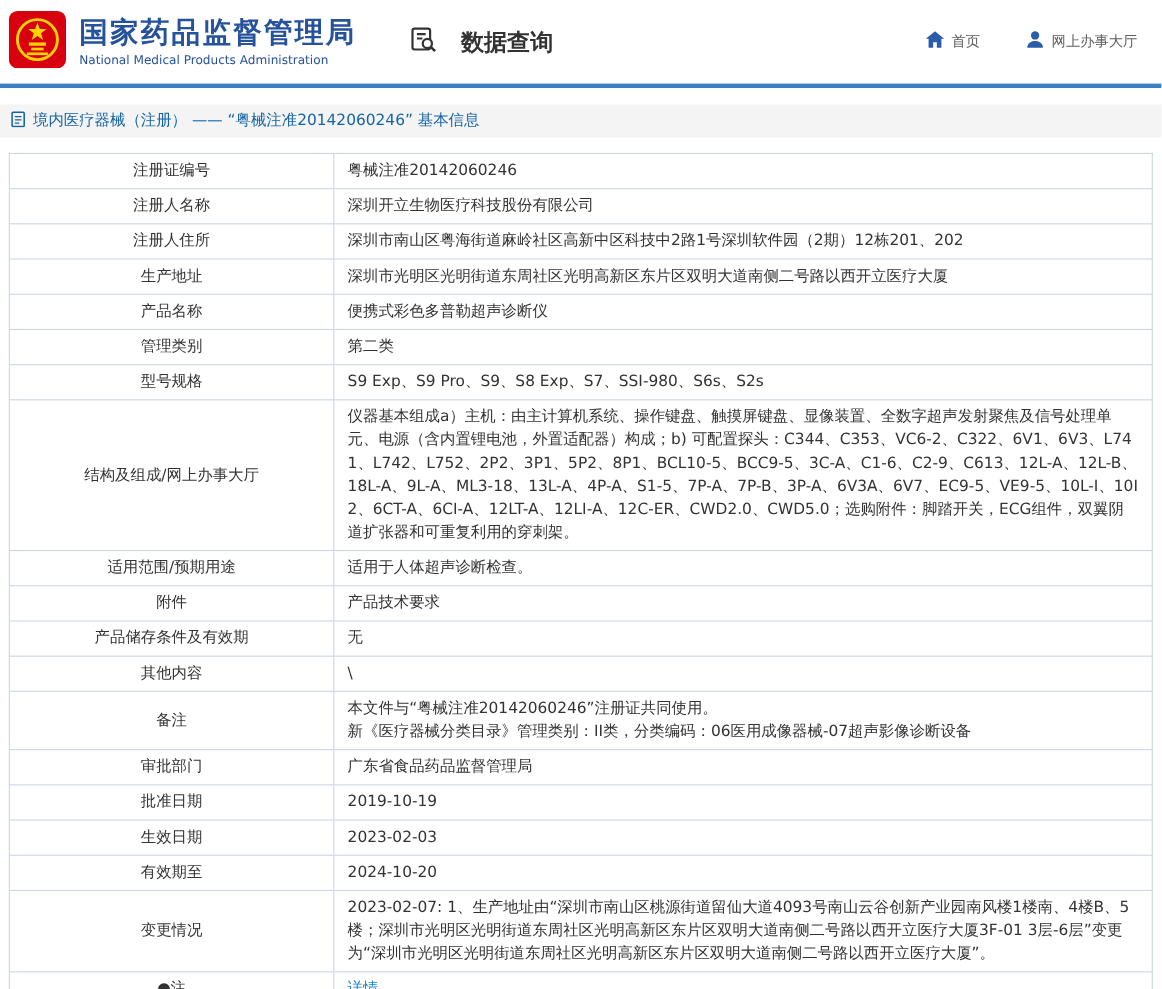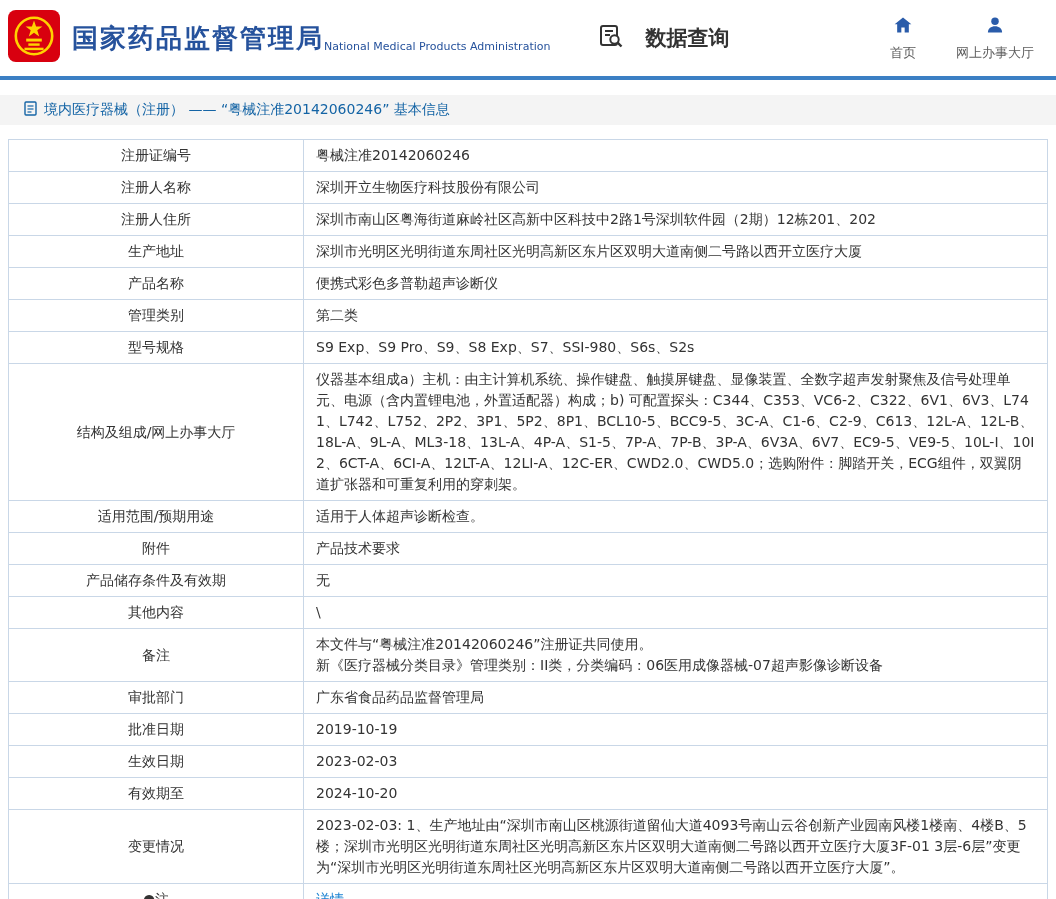--- a/index.html
+++ b/index.html
@@ -14,46 +14,46 @@
   
   .header {
     display:flex;
     align-items:center;
     padding:10px 8px 10px 8px;
     border-bottom:4px solid #3b7fc4;
     background:#fff;
   }
   .brand { display:flex; align-items:center; gap:12px; }
   .emblem { width:52px; height:52px; flex:0 0 auto; }
-  .brand-text { display:flex; flex-direction:row;align-items:flex-end; }
+  .brand-text { display:flex; flex-direction:column; }
   .brand-text .cn {
     font-size:26px; font-weight:bold; color:#26529c; letter-spacing:2px; line-height:30px;
   }
   .brand-text .en { font-size:11px; color:#26529c; margin-top:3px; }
 
   .section-title {
     display:flex; align-items:center; gap:21px;
     margin-left:48px; font-size:21px; font-weight:bold; color:#333;
   }
 
   .header-nav { margin-left:auto; display:flex; gap:40px; padding-right:14px; }
   .nav-item {
-    display:flex; flex-direction:column; align-items:center; gap:5px; cursor:pointer;
+    display:flex; flex-direction:row; align-items:center; gap:5px; cursor:pointer;
   }
   .nav-item .label { font-size:13px; color:#5d5d5d; white-space:nowrap; }
 
   
   .breadcrumb {
     margin-top:15px;
     background:#f4f4f4;
     height:30px;
     display:flex;
     align-items:center;
     gap:7px;
-    padding:0 24px;
+    padding:0 10px;
   }
   .breadcrumb .text { font-size:14px; color:#1464a5; }
 
   
   .info-table {
     width:1040px;
     margin:14px 8px 2px 8px;
     border-collapse:collapse;
     table-layout:fixed;
   }
@@ -207,20 +207,20 @@
       <tr>
         <td class="label-cell">生效日期</td>
         <td class="value-cell">2023-02-03</td>
       </tr>
       <tr>
         <td class="label-cell">有效期至</td>
         <td class="value-cell">2024-10-20</td>
       </tr>
       <tr>
         <td class="label-cell">变更情况</td>
-        <td class="value-cell">2023-02-03: 1、生产地址由“深圳市南山区桃源街道留仙大道4093号南山云谷创新产业园南风楼1楼南、4楼B、5楼；深圳市光明区光明街道东周社区光明高新区东片区双明大道南侧二号路以西开立医疗大厦3F-01 3层-6层”变更为“深圳市光明区光明街道东周社区光明高新区东片区双明大道南侧二号路以西开立医疗大厦”。</td>
+        <td class="value-cell">2023-02-07: 1、生产地址由“深圳市南山区桃源街道留仙大道4093号南山云谷创新产业园南风楼1楼南、4楼B、5楼；深圳市光明区光明街道东周社区光明高新区东片区双明大道南侧二号路以西开立医疗大厦3F-01 3层-6层”变更为“深圳市光明区光明街道东周社区光明高新区东片区双明大道南侧二号路以西开立医疗大厦”。</td>
       </tr>
       <tr>
         <td class="label-cell">●注</td>
         <td class="value-cell"><a href="#" class="detail-link">详情</a></td>
       </tr>
     </tbody>
 </table>
 
 </body></html>

